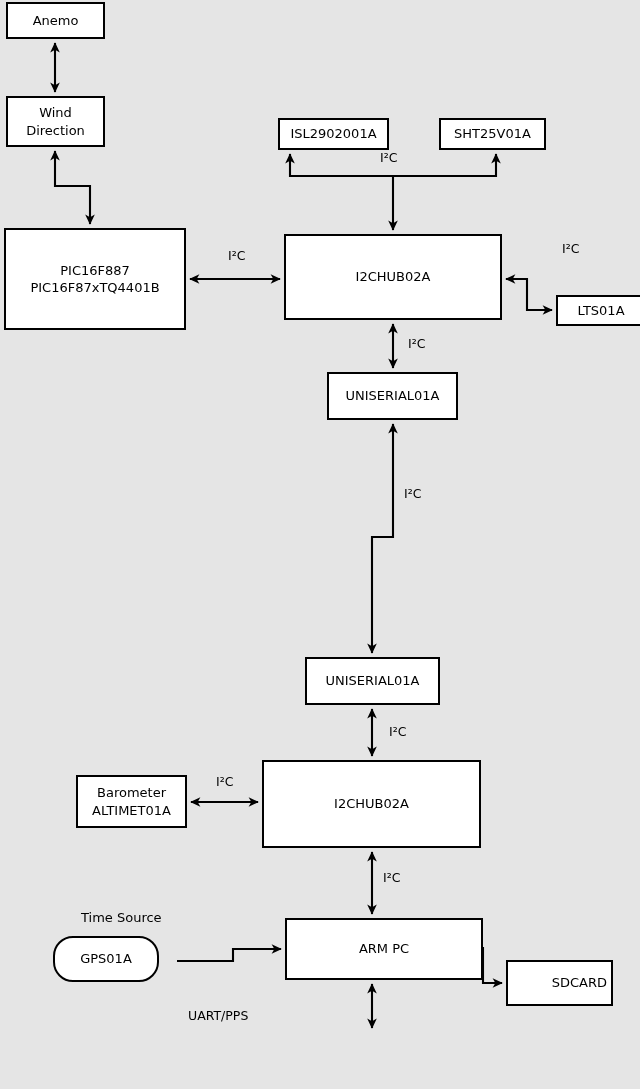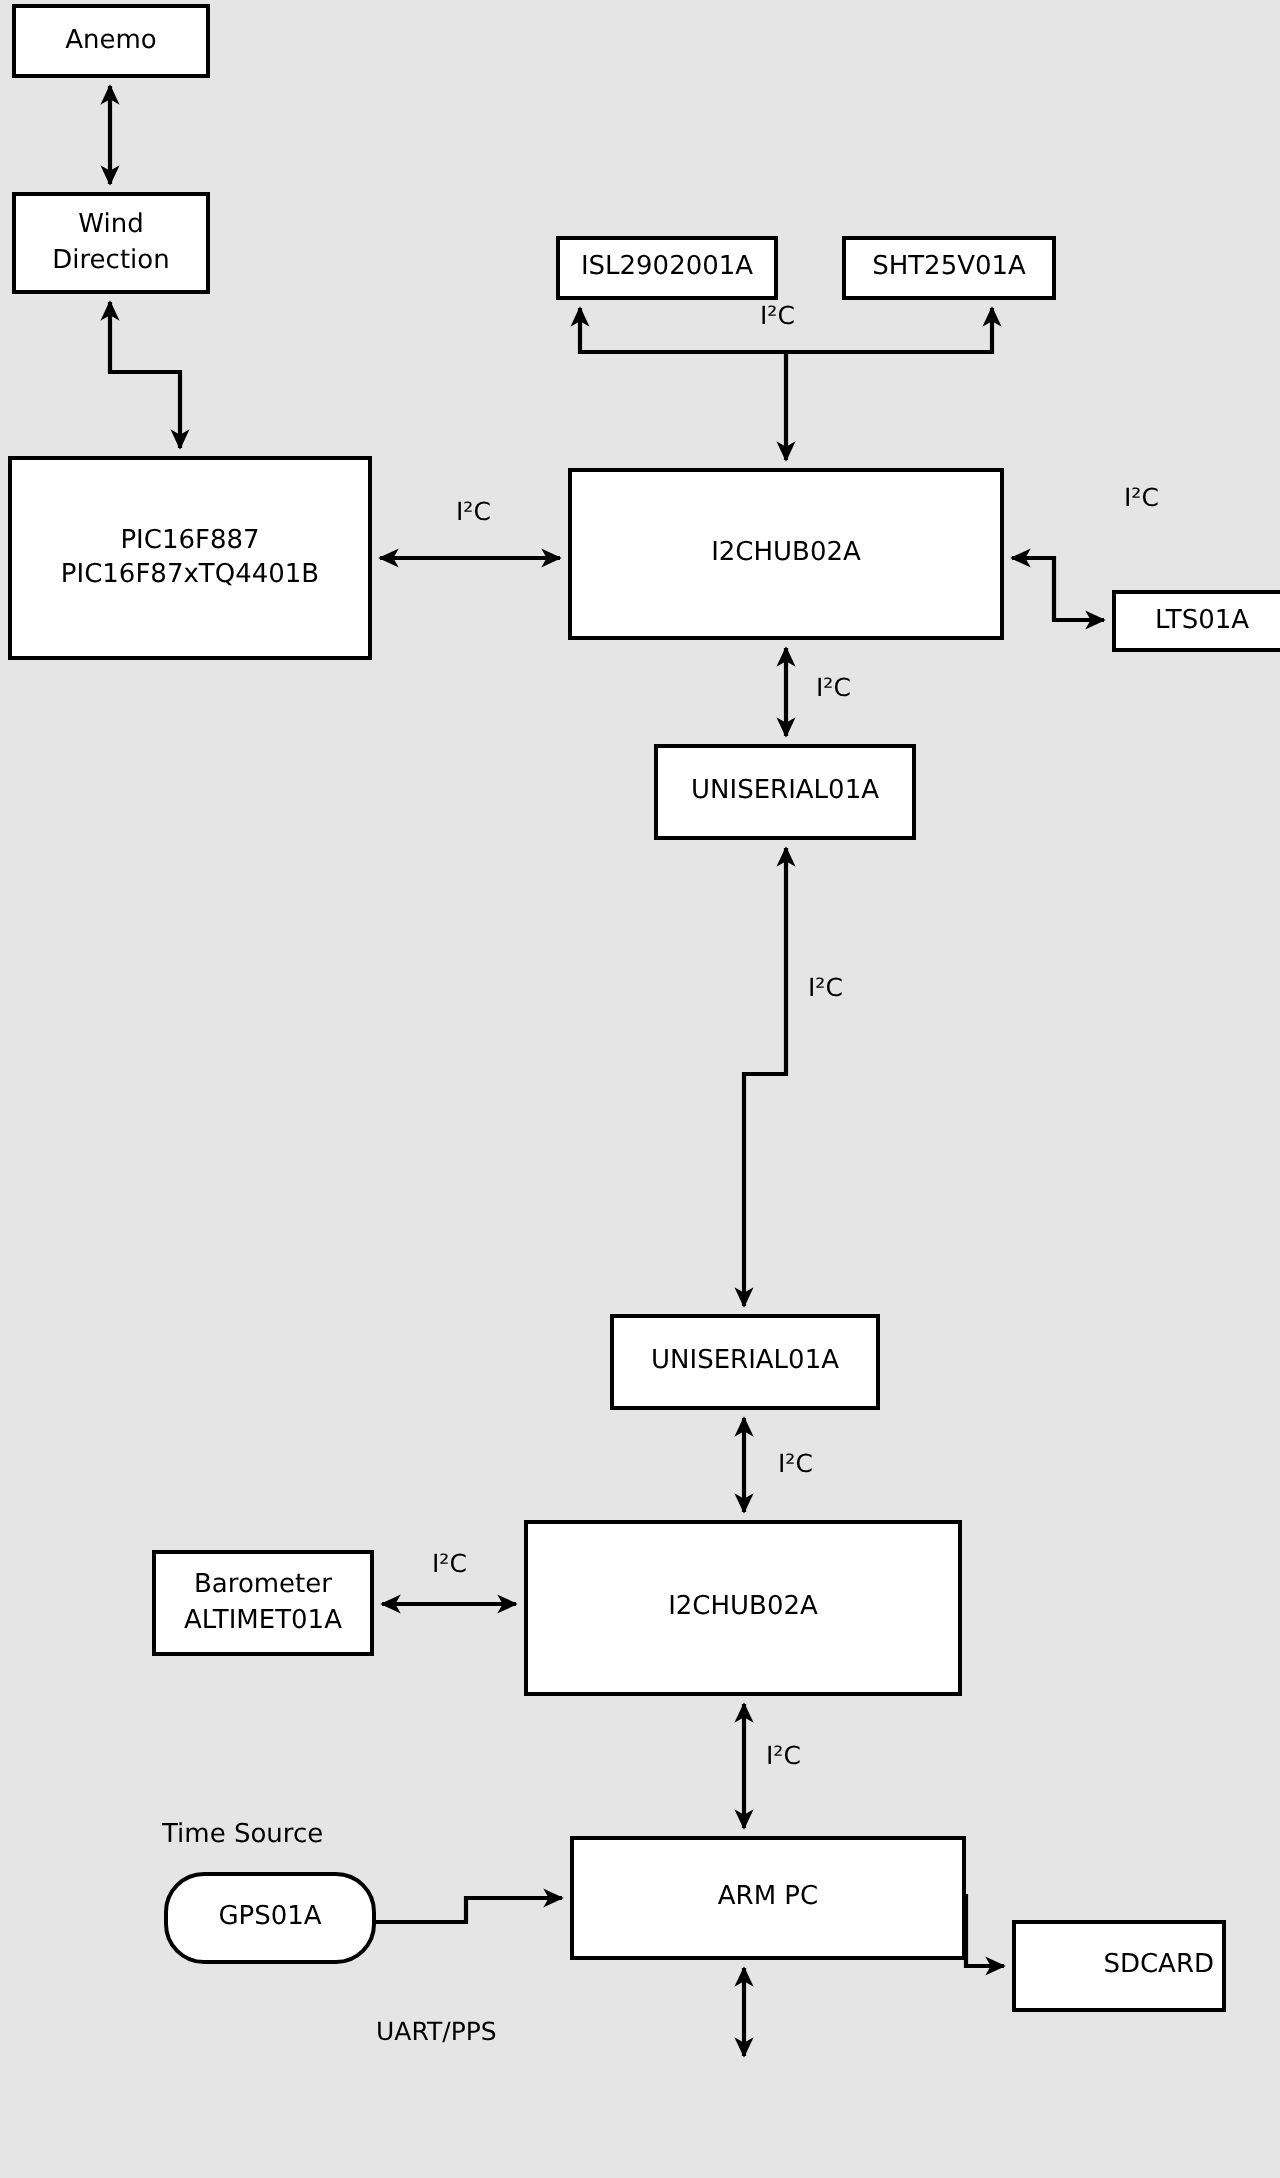--- a/index.html
+++ b/index.html
@@ -116,21 +116,21 @@
 
   <div class="node" style="left:4px; top:228px; width:182px; height:102px;">
     <span class="node-text">PIC16F887
 PIC16F87xTQ4401B</span>
   </div>
 
   <div class="node" style="left:234px; top:118px; width:111px; height:32px;margin-left:44px;">
     <span class="node-text">ISL2902001A</span>
   </div>
 
-  <div class="node" style="left:421px; top:118px; width:107px; height:32px;">
+  <div class="node" style="left:439px; top:118px; width:107px; height:32px;">
     <span class="node-text">SHT25V01A</span>
   </div>
 
   <div class="node" style="left:284px; top:234px; width:218px; height:86px;">
     <span class="node-text">I2CHUB02A</span>
   </div>
 
   <div class="node" style="left:556px; top:295px; width:90px; height:31px;">
     <span class="node-text">LTS01A</span>
   </div>
@@ -145,21 +145,21 @@
 
   <div class="node" style="left:76px; top:775px; width:111px; height:53px;">
     <span class="node-text">Barometer
 ALTIMET01A</span>
   </div>
 
   <div class="node" style="left:262px; top:760px; width:219px; height:88px;">
     <span class="node-text">I2CHUB02A</span>
   </div>
 
-  <div class="node" style="left:82px; top:936px; width:106px; height:46px;border-radius:20px;">
+  <div class="node" style="left:53px; top:936px; width:106px; height:46px;border-radius:20px;">
     <span class="node-text">GPS01A</span>
   </div>
 
   <div class="node" style="left:285px; top:918px; width:198px; height:62px;">
     <span class="node-text">ARM PC</span>
   </div>
 
   <div class="node" style="left:506px; top:960px; width:107px; height:46px;justify-content:flex-end;">
     <span class="node-text">SDCARD</span>
   </div>

